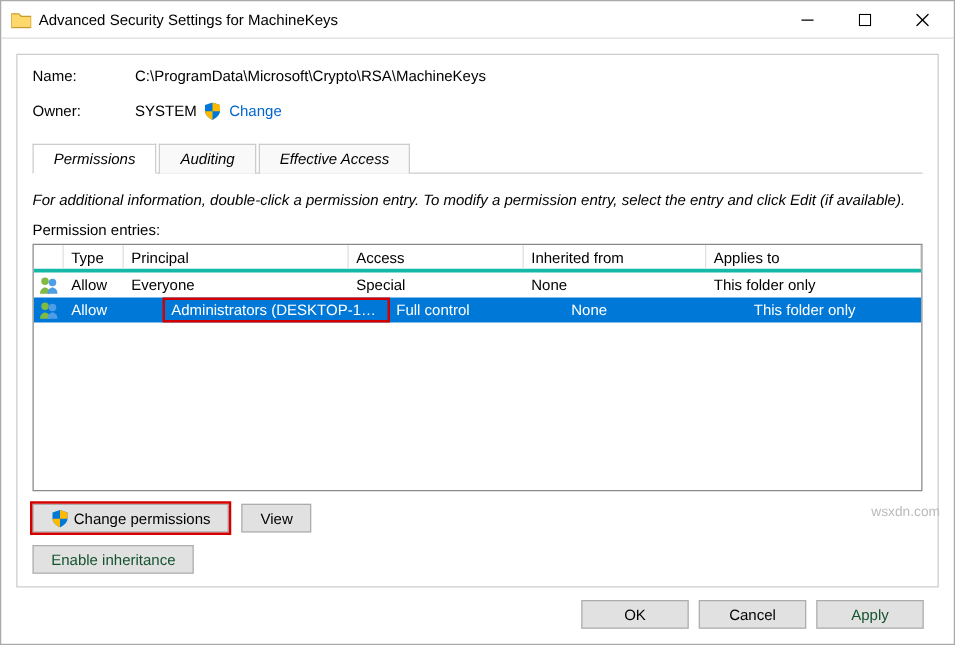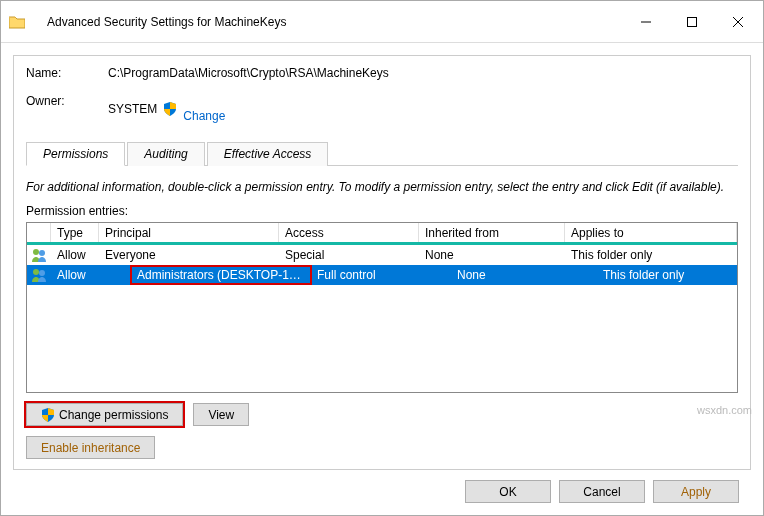--- a/index.html
+++ b/index.html
@@ -1,30 +1,30 @@
 <!DOCTYPE html>
 <html><head>
 <meta charset="utf-8">
 <style>
 * { box-sizing: border-box; font-family: "Segoe UI", Tahoma, sans-serif; }
 body { margin: 0; background: #fff; font-size: 12px; color: #000; }
 .window { width: 764px; height: 516px; border: 1px solid #aaa; background: #fff; display: flex; flex-direction: column; }
-.titlebar { height: 42px; display: flex; align-items: center; padding: 0 2px 0 8px; border-bottom: 1px solid #ddd; gap: 16px; }
+.titlebar { height: 30px; display: flex; align-items: center; padding: 0 2px 0 8px; border-bottom: 1px solid #ddd; }
 .titlebar .folder-icon { width: 16px; height: 14px; margin-right: 6px; }
 .title-text { flex: 1; font-size: 12px; }
 .win-controls { display: flex; }
 .win-btn { width: 46px; height: 30px; display: flex; align-items: center; justify-content: center; }
 .win-btn svg { width: 10px; height: 10px; }
 .content { flex: 1; padding: 12px; display: flex; flex-direction: column; }
 .panel { border: 1px solid #ccc; flex: 1; display: flex; flex-direction: column; padding: 10px 12px; }
 .field-row { display: flex; margin-bottom: 14px; }
 .field-label { width: 82px; }
 .owner-line { display: flex; align-items: center; gap: 6px; }
 .shield { width: 14px; height: 14px; }
-.change-link { color: #0066cc; cursor: pointer; margin-top: 15px; }
+.change-link { color: #0066cc; cursor: pointer; }
 .tabstrip { display: flex; border-bottom: 1px solid #ccc; margin-top: 4px; }
 .tab { padding: 4px 16px; border: 1px solid #ccc; border-bottom: none; margin-right: 2px; background: #f9f9f9; position: relative; top: 1px; cursor: pointer; font-style: italic; }
 .tab.active { background: #fff; border-bottom: 1px solid #fff; }
 .info-text { margin: 14px 0 10px 0; font-style: italic; }
 .label-sm { margin-bottom: 4px; }
 .grid { flex: 1; border: 1px solid #888; background: #fff; display: flex; flex-direction: column; overflow: hidden; }
 .grid-header { display: flex; background: #fff; border-bottom: 3px solid #14b8a6; height: 22px; }
 .grid-header .cell { border-right: 1px solid #e0e0e0; padding: 3px 6px; font-size: 12px; }
 .grid-body { flex: 1; overflow: auto; }
 .grid-row { display: flex; height: 20px; align-items: center; }
@@ -33,21 +33,21 @@
 .col-icon { width: 24px; display: flex; align-items: center; justify-content: center; padding: 0; }
 .col-type { width: 48px; }
 .col-principal { width: 180px; }
 .col-access { width: 140px; }
 .col-inherited { width: 146px; }
 .col-applies { flex: 1; }
 .users-icon { width: 16px; height: 16px; }
 .btn-row { display: flex; gap: 10px; margin-top: 10px; }
 .btn-row2 { display: flex; gap: 10px; margin-top: 10px; }
 .btn { height: 23px; padding: 0 14px; background: #e1e1e1; border: 1px solid #adadad; cursor: pointer; font-size: 12px; display: flex; align-items: center; gap: 4px; }
-.btn.disabled { color: #a16207; cursor: default; }
+.btn.disabled { color: #14532d; cursor: default; }
 .btn.red-box { outline: 2px solid #d40000; outline-offset: 0; }
 .footer { display: flex; justify-content: flex-end; padding: 10px 12px 0 12px; gap: 8px; }
 .footer .btn { width: 86px; justify-content: center; }
 .col-principal.red-box, .cell.red-box { outline: 2px solid #d40000; outline-offset: -1px; margin-left: 32px; }
 .watermark { position: absolute; right: 12px; bottom: 100px; color: #bbb; font-size: 11px; pointer-events: none; }
 </style>
 </head>
 <body>
 
 <div class="window">

